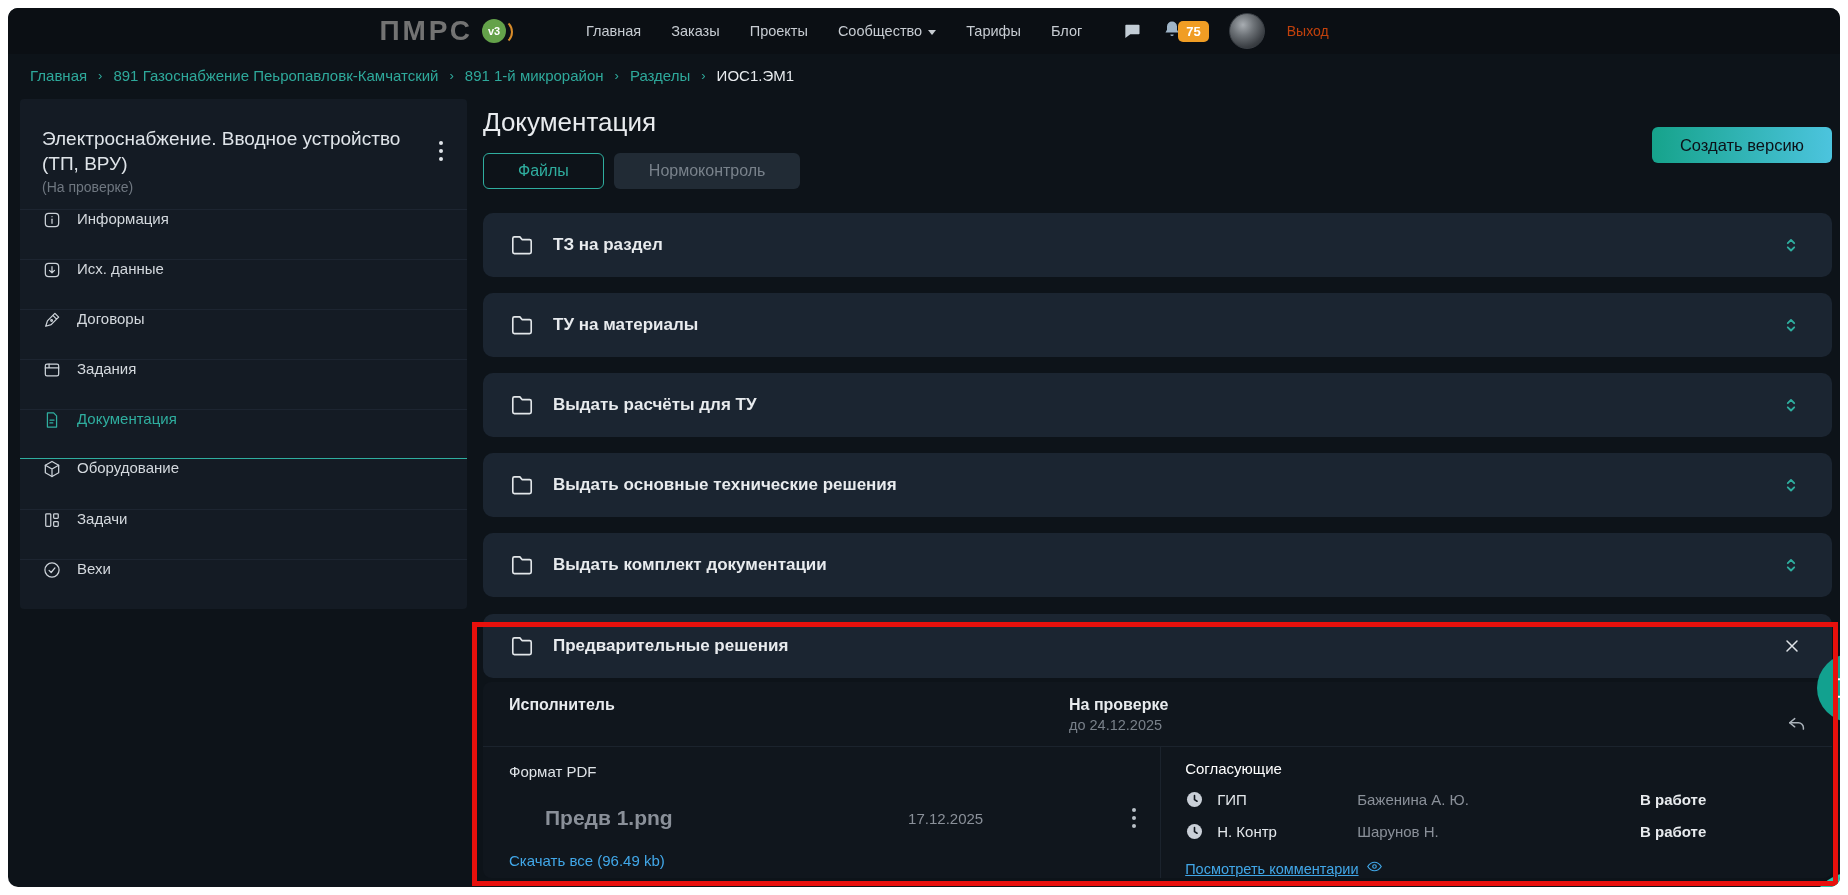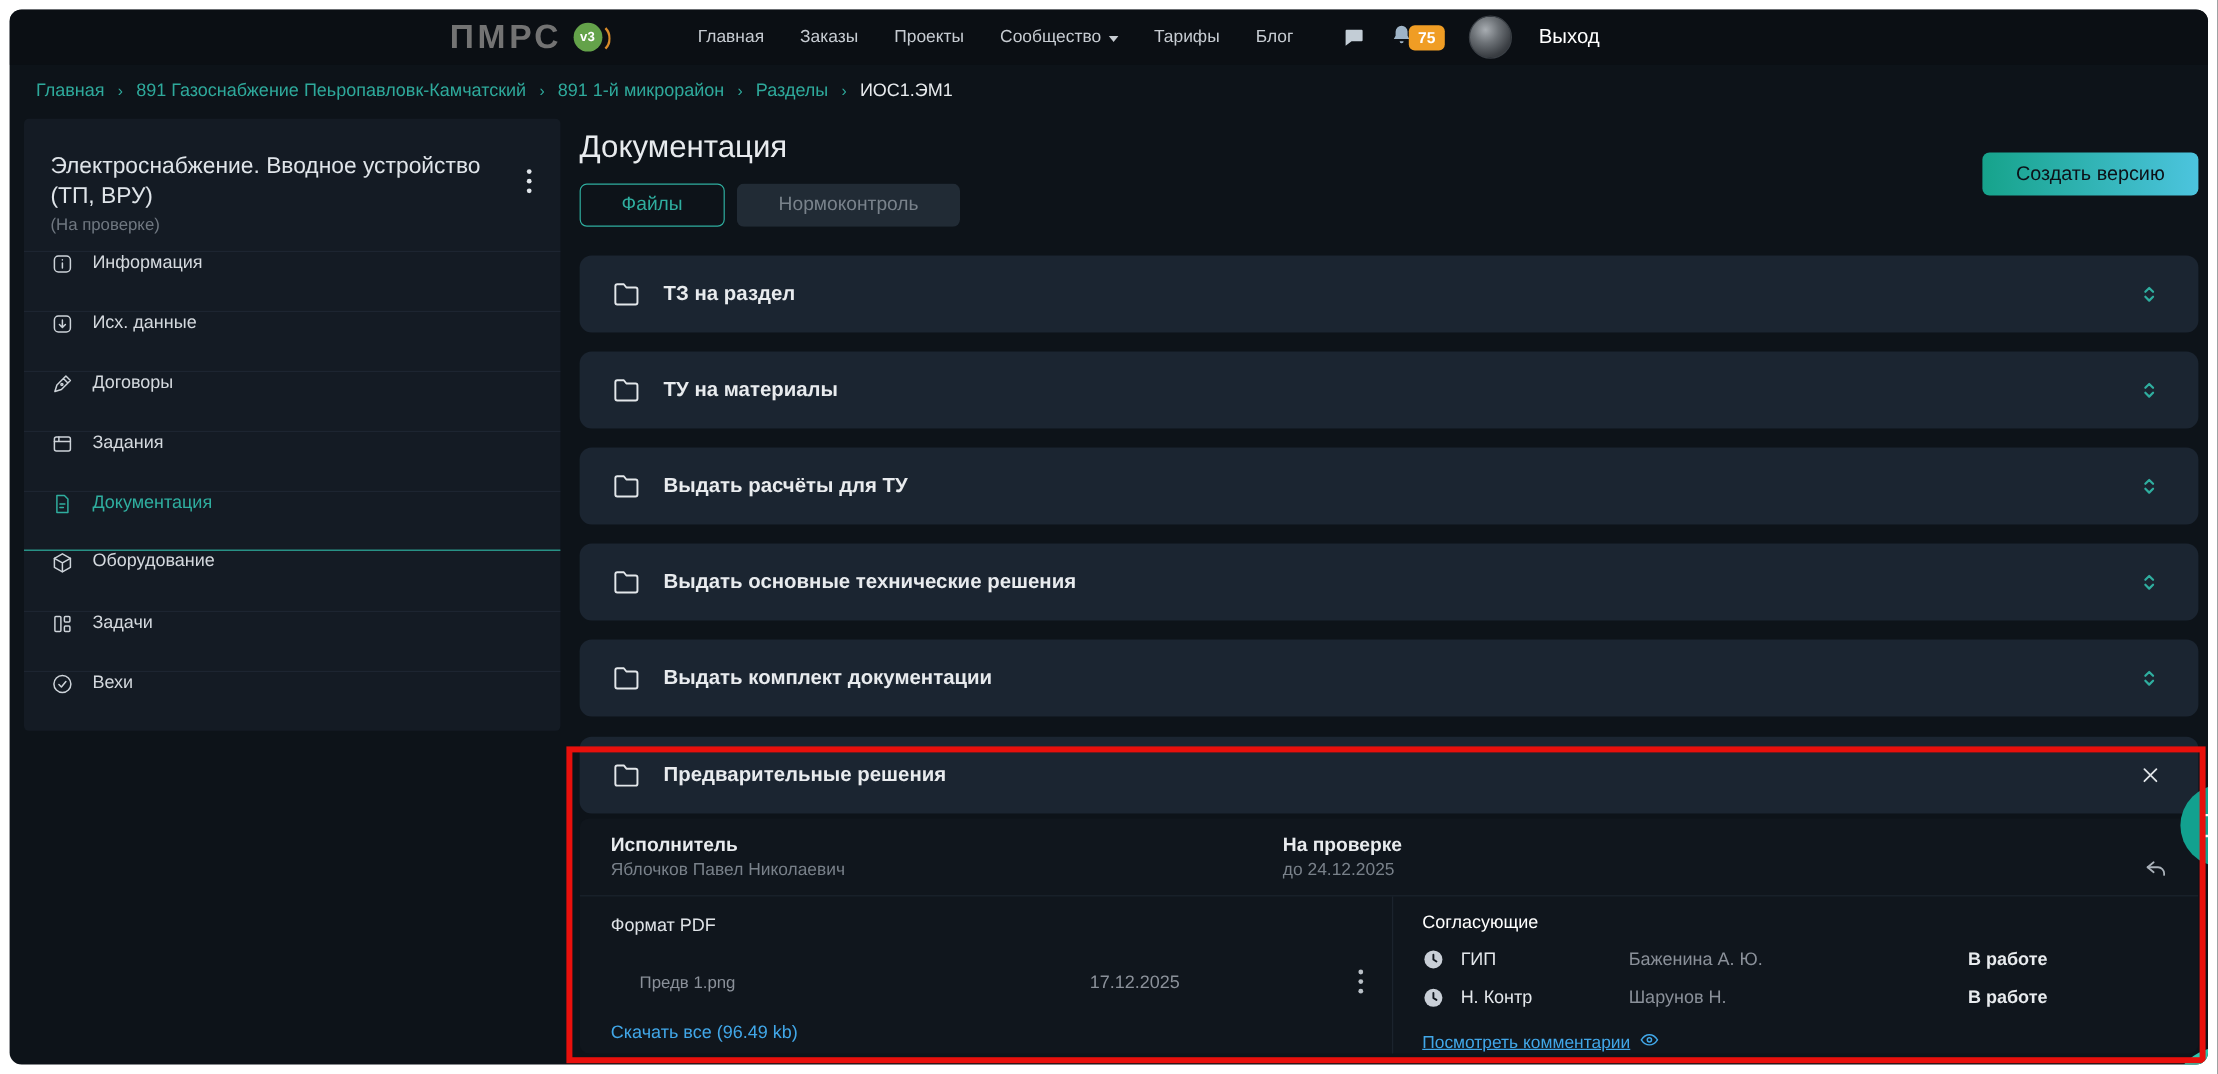--- a/index.html
+++ b/index.html
@@ -14,21 +14,21 @@
   .logo-badge { position:relative; width:24px; height:24px; background:#64a24a; border-radius:50%; color:#fff; font-size:11px; font-weight:700; display:flex; align-items:center; justify-content:center; z-index:1; }
   .logo-badge::after { content:""; position:absolute; left:5px; top:0px; width:22px; height:22px; border-radius:50%; border:2px solid transparent; border-right-color:#d98c2a; z-index:-1; }
   .nav-links { display:flex; align-items:center; gap:30px; }
   .nav-link { color:#c7ccd2; font-size:14.5px; cursor:pointer; display:flex; align-items:center; gap:6px; white-space:nowrap; }
   .caret-down { width:0; height:0; border-left:4px solid transparent; border-right:4px solid transparent; border-top:5px solid #c7ccd2; margin-top:2px; }
   .nav-icons { display:flex; align-items:center; gap:20px; margin-left:40px; }
   .icon-btn { cursor:pointer; display:flex; align-items:center; }
   .bell-wrap { display:flex; align-items:center; cursor:pointer; }
   .notif-badge { margin-left:-4px; background:#f09d24; color:#ffffff; font-size:13px; font-weight:700; padding:3px 8px; border-radius:5px; }
   .avatar { width:36px; height:36px; border-radius:50%; background:radial-gradient(circle at 38% 32%, #a8adb2 0%, #6d7277 35%, #3c4045 70%, #222528 100%); border:1px solid #3a3f45; cursor:pointer; }
-  .logout { color:#ffffff; font-size:17px; cursor:pointer; margin-left:2px; }
+  .logout { color:#c2410c; font-size:14px; cursor:pointer; margin-left:2px; }
 
   
   .breadcrumb { display:flex; align-items:center; gap:11px; padding:13px 0 9px 22px; font-size:15px; }
   .crumb { color:#2ea99b; cursor:pointer; }
   .crumb-sep { color:#2ea99b; font-size:13px; }
   .crumb.current { color:#e8ebee; cursor:default; }
 
   
   .content { display:flex; padding:6px 8px 0 12px; }
 
@@ -67,21 +67,21 @@
   .exec-row { position:relative; display:flex; padding:14px 60px 13px 26px; border-bottom:1px solid #1b232d; }
   .exec-col1 { width:560px; }
   .label-bold { color:#e8ebee; font-weight:700; font-size:16px; }
   .sub-gray { color:#79818a; font-size:14.5px; margin-top:3px; }
   .reply-btn { position:absolute; right:24px; top:32px; cursor:pointer; }
 
   .body-bottom { display:flex; }
   .format-col { width:50.2%; padding:16px 16px 0 26px; }
   .format-label { color:#dfe3e7; font-size:15px; }
   .file-row { display:flex; align-items:center; margin-top:24px; }
-  .file-name { color:#8a9099; font-size:14px; margin-left:24px; }
+  .file-name { color:#8a9099; font-size:21px; margin-left:36px;font-weight:bold; }
   .file-date { color:#8a9099; font-size:15px; margin-left:auto; }
   .file-kebab { margin-left:145px; margin-right:4px; display:flex; flex-direction:column; gap:4px; cursor:pointer; padding:4px; }
   .file-kebab i { width:4px; height:4px; border-radius:50%; background:#b9c0c7; }
   .download-link { color:#41a7e8; font-size:15px; margin-top:20px; display:inline-block; cursor:pointer; text-decoration:none; }
 
   .approve-col { flex:1; border-left:1px solid #1b232d; padding:13px 24px 0 24px; }
   .approve-title { color:#ffffff; font-size:15px; }
   .approver-row { display:flex; align-items:center; margin-top:13px; }
   .clock { width:19px; height:19px; flex-shrink:0; }
   .approver-role { color:#e4e8ec; font-size:15px; margin-left:13px; width:140px; }
@@ -331,21 +331,20 @@
                 <svg width="20" height="20" viewBox="0 0 24 24" fill="none" stroke="#dfe3e7" stroke-width="1.8" stroke-linecap="round">
                   <path d="M6 6l12 12M18 6L6 18"></path>
                 </svg>
               </span>
           </div>
 
           <div class="section-body">
             <div class="exec-row">
               <div class="exec-col1">
                 <div class="label-bold">Исполнитель</div>
-                <div class="sub-gray">Яблочков Павел Николаевич</div>
               </div>
               <div>
                 <div class="label-bold">На проверке</div>
                 <div class="sub-gray">до 24.12.2025</div>
               </div>
               <span class="reply-btn"><svg width="22" height="22" viewBox="0 0 24 24" fill="none" stroke="#aab2ba" stroke-width="1.6" stroke-linecap="round" stroke-linejoin="round">
                     <path d="M9.5 5L4 9.5l5.5 4.5"></path>
                     <path d="M4 9.5h9.5a5.5 5.5 0 0 1 5.5 5.5v1.5"></path>
                   </svg></span>
             </div>

